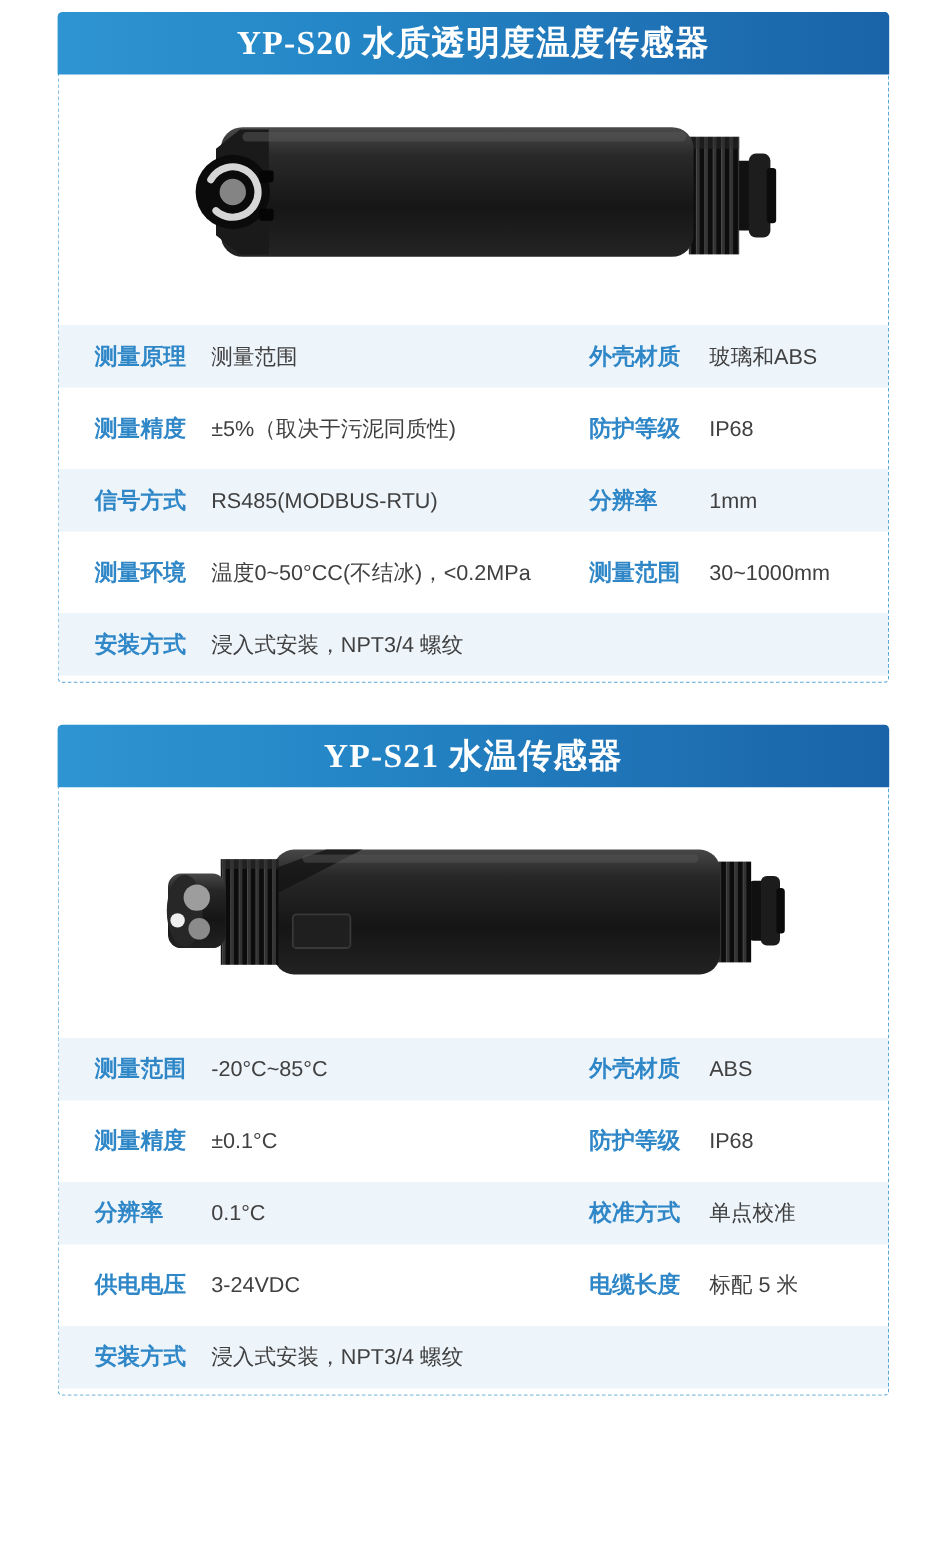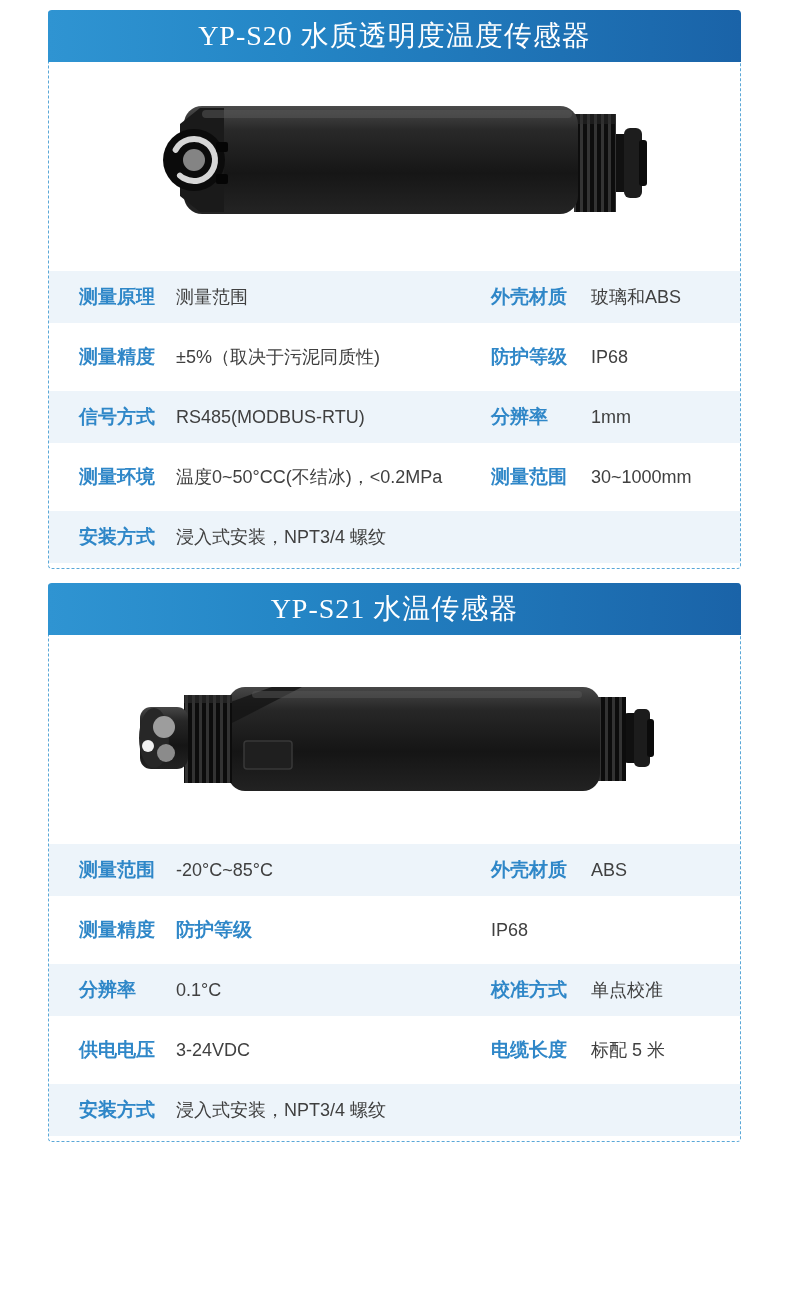--- a/index.html
+++ b/index.html
@@ -10,34 +10,34 @@
     font-family: "Liberation Sans", "DejaVu Sans", sans-serif;
     padding-top: 10px;
   }
   .card {
     width: 693px;
     margin-left: 48px;
     border: 1px dashed #5aa8d8;
     border-radius: 4px;
     background: #ffffff;
   }
-  .card + .card { margin-top: 14px; }
+  .card + .card { margin-top: 35px; }
   .card-header {
     height: 52px;
     margin: -1px -1px 0 -1px;
     border-radius: 4px 4px 0 0;
     background: linear-gradient(90deg, #2f94d2 0%, #2486c6 35%, #1a63a8 100%);
     display: flex;
     align-items: center;
     justify-content: center;
   }
   .card-title {
     color: #ffffff;
     font-family: "Liberation Serif", "DejaVu Serif", serif;
-    font-weight: normal;
+    font-weight: bold;
     font-size: 28px;
     letter-spacing: 1px;
     white-space: nowrap;
   }
   .product-figure {
     height: 205px;
     display: flex;
     align-items: center;
     justify-content: center;
     overflow: hidden;
@@ -190,20 +190,21 @@
 
   <div class="spec-table">
     <div class="spec-row alt">
       <span class="spec-label">测量范围</span>
       <span class="spec-value">-20°C~85°C</span>
       <span class="spec-label">外壳材质</span>
       <span class="spec-value">ABS</span>
     </div>
     <div class="spec-row">
       <span class="spec-label">测量精度</span>
+      <span class="spec-value">±0.1°C</span>
       <span class="spec-label">防护等级</span>
       <span class="spec-value">IP68</span>
     </div>
     <div class="spec-row alt">
       <span class="spec-label">分辨率</span>
       <span class="spec-value">0.1°C</span>
       <span class="spec-label">校准方式</span>
       <span class="spec-value">单点校准</span>
     </div>
     <div class="spec-row">

